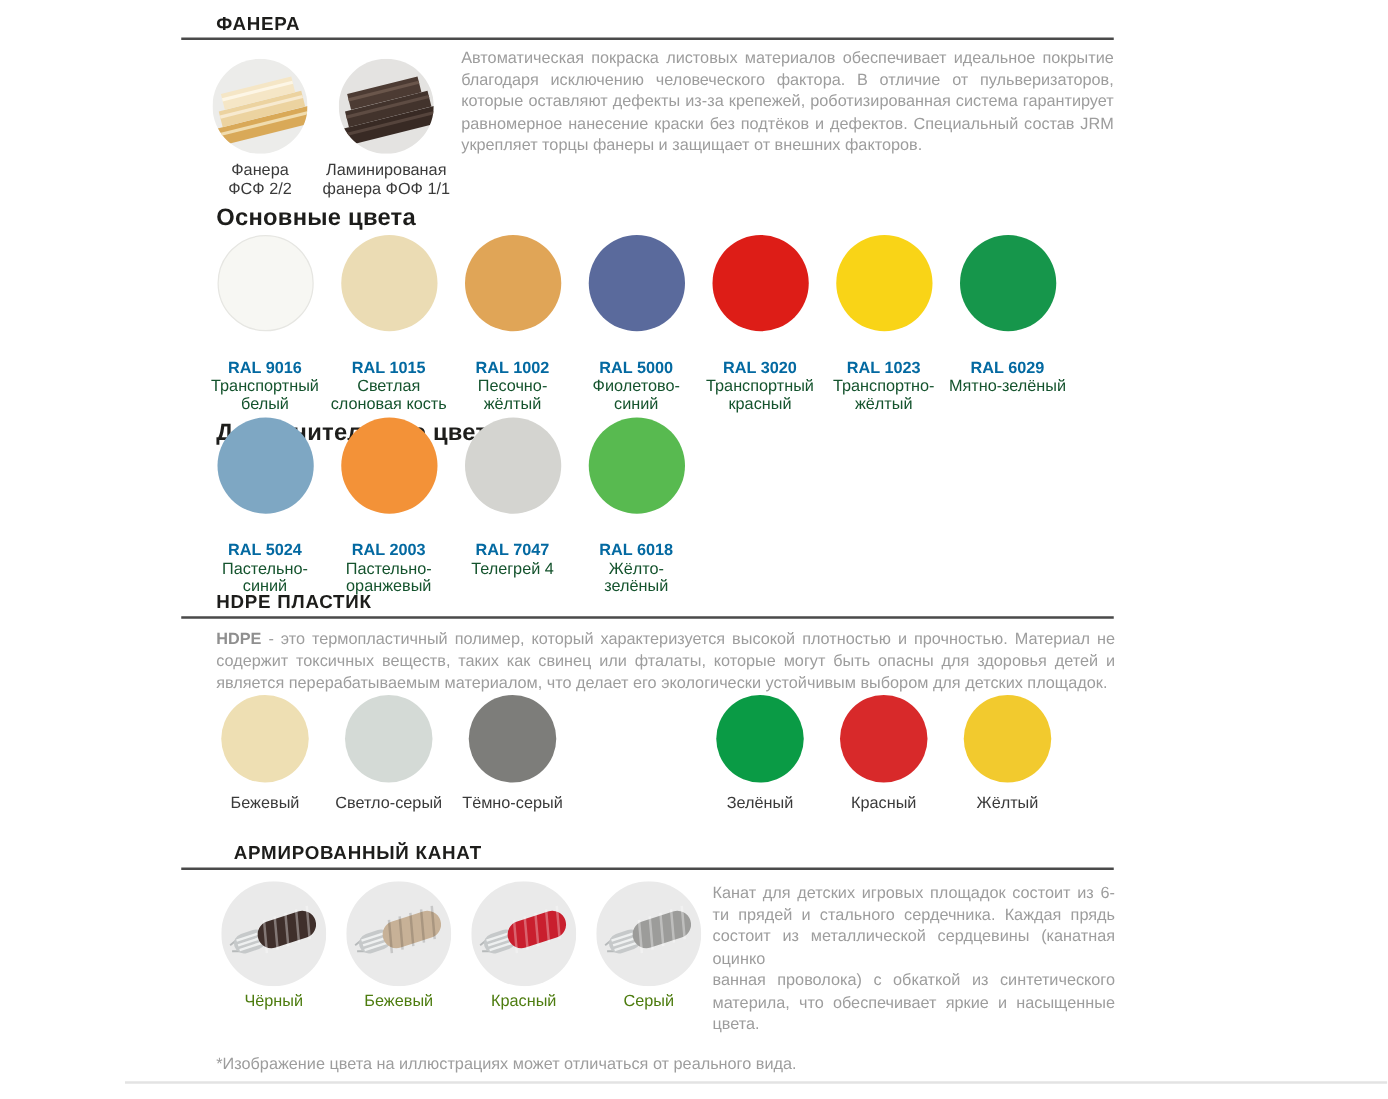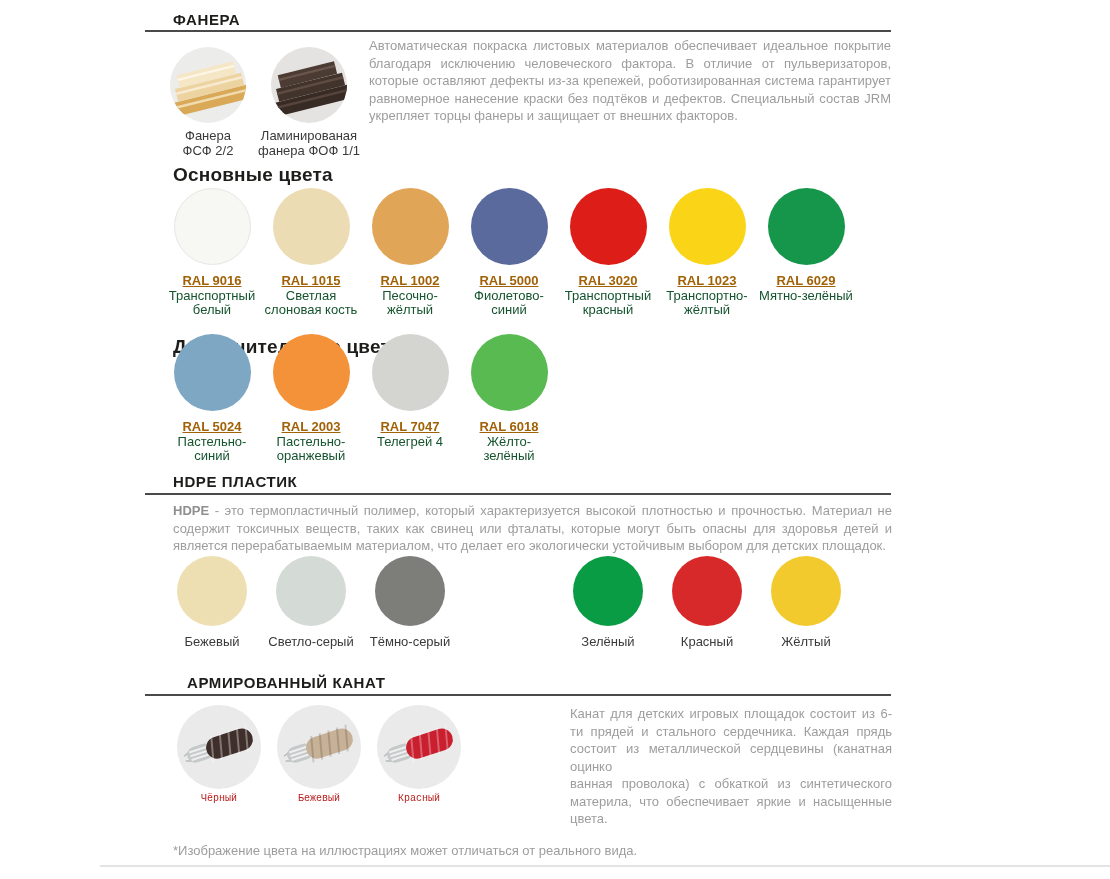--- a/index.html
+++ b/index.html
@@ -17,24 +17,24 @@
     position:absolute; font-size:13px; line-height:17.5px; color:#9d9d9d;
     text-align:justify; white-space:pre-line;
   }
   .para .lead { font-weight:bold; color:#8f8f8f; }
   .cell { position:absolute; width:100px; text-align:center; }
   .cell-wide { width:128px; }
   .circle { border-radius:50%; margin:0 auto; }
   .c77 { width:77px; height:77px; }
   .c70 { width:70px; height:70px; }
   .bordered { border:1px solid #e6e6e2; }
-  .swatch-code { font-size:13px; font-weight:bold; color:#a16207; margin-top:8px;text-decoration:underline; }
+  .swatch-code { font-size:13px; font-weight:bold; color:#0369a1; margin-top:21px; }
   .swatch-name { font-size:13px; line-height:14px; color:#14532d; margin-top:1px; white-space:pre-line; }
   .hdpe-name  { font-size:13px; color:#3a3a3a; margin-top:8px; }
-  .rope-name  { font-size:10px; color:#b91c1c; margin-top:4px;font-family:Liberation Mono, monospace; }
+  .rope-name  { font-size:13px; color:#4d7c0f; margin-top:4px; }
   .sample-label { font-size:13px; line-height:14.5px; color:#3a3a3a; margin-top:6px; white-space:pre-line; }
   .footnote { position:absolute; font-size:13px; color:#9d9d9d; }
   .bottom-line { position:absolute; height:2px; background:#e3e3e3; }
   svg { display:block; margin:0 auto; }
 </style>
 </head>
 <body>
 
 <div class="page">
 
@@ -220,20 +220,33 @@
       <g clip-path="url(#ropeclip)" transform="rotate(-18 42 42)">
         <path d="M6 40 L16 36 M6 45 L15 48" stroke="#b7babb" stroke-width="1.5"></path>
         <rect x="9" y="34" width="26" height="16" rx="8" fill="#c6c9ca"></rect>
         <path d="M12 38 L32 38 M12 42 L32 42 M12 46 L32 46" stroke="#eef0f0" stroke-width="2"></path>
         <rect x="29" y="31" width="48" height="22" rx="11" fill="#c91f2e"></rect>
         <path d="M38 29 L32 55 M47 29 L41 55 M56 29 L50 55 M65 29 L59 55 M74 29 L68 55" stroke="rgba(255,255,255,0.3)" stroke-width="2"></path>
       </g>
     </svg>
     <div class="rope-name">Красный</div>
   </div>
+  <div class="cell" style="left:469px; top:705px;">
+    <svg width="84" height="84" viewBox="0 0 84 84">
+      <circle cx="42" cy="42" r="42" fill="#eaeaea"></circle>
+      <g clip-path="url(#ropeclip)" transform="rotate(-18 42 42)">
+        <path d="M6 40 L16 36 M6 45 L15 48" stroke="#b7babb" stroke-width="1.5"></path>
+        <rect x="9" y="34" width="26" height="16" rx="8" fill="#c6c9ca"></rect>
+        <path d="M12 38 L32 38 M12 42 L32 42 M12 46 L32 46" stroke="#eef0f0" stroke-width="2"></path>
+        <rect x="29" y="31" width="48" height="22" rx="11" fill="#9c9c9a"></rect>
+        <path d="M38 29 L32 55 M47 29 L41 55 M56 29 L50 55 M65 29 L59 55 M74 29 L68 55" stroke="rgba(255,255,255,0.35)" stroke-width="2"></path>
+      </g>
+    </svg>
+    <div class="rope-name">Серый</div>
+  </div>
 
   <div class="para" style="left:570px; top:705px; width:322px;">Канат для детских игровых площадок состоит из 6-ти прядей и стального сердечника. Каждая прядь состоит из металлической сердцевины (канатная оцинко
 ванная проволока) с обкаткой из синтетического материла, что обеспечивает яркие и насыщенные цвета.</div>
 
   <div class="footnote" style="left:173px; top:843px;">*Изображение цвета на иллюстрациях может отличаться от реального вида.</div>
   <div class="bottom-line" style="left:100px; top:865px; width:1010px;"></div>
 
 </div>
 
 </body></html>

